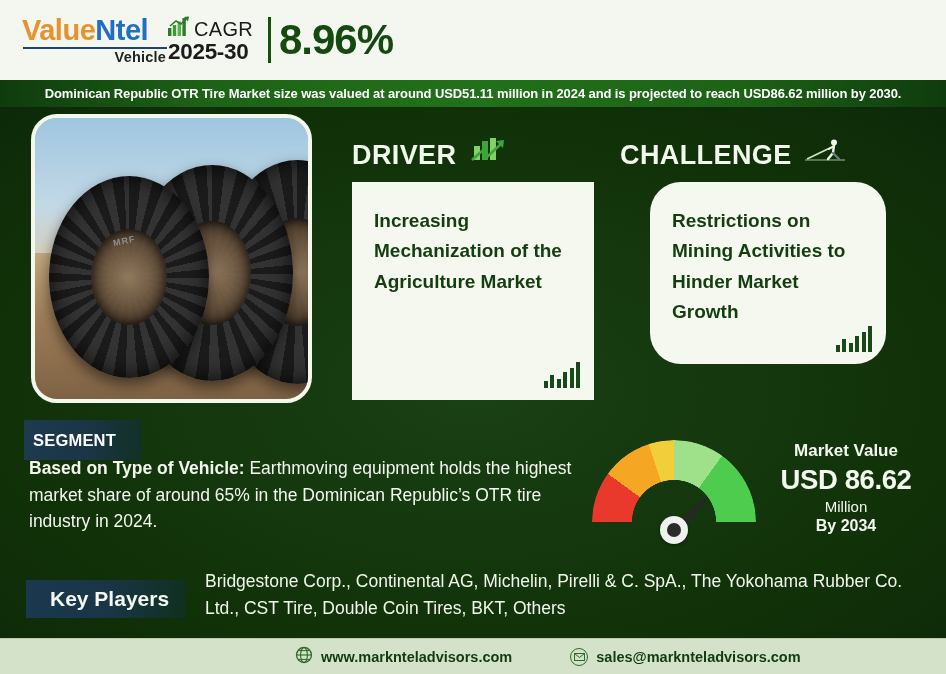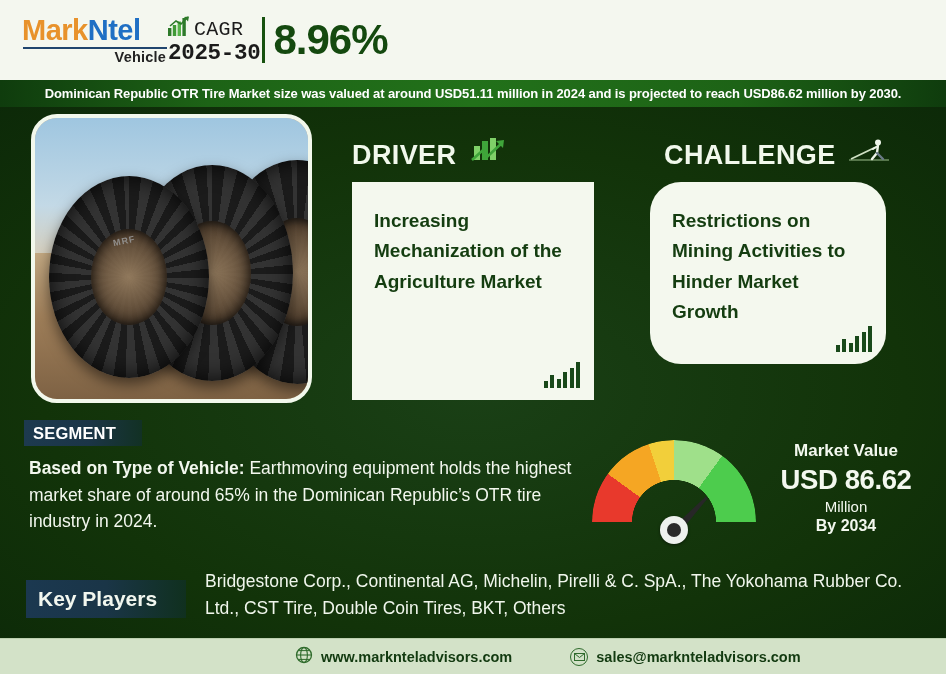--- a/index.html
+++ b/index.html
@@ -45,21 +45,21 @@
   .title {
     flex: 1 1 auto;
     padding-left: 10px; padding-right: 6px;
     font-size: 25.5px; font-weight: bold; color: #113a10;
     line-height: 1.13; letter-spacing: -0.2px;
   }
   .cagr-block {
     flex: 0 0 auto; display: flex; align-items: center;
     padding-right: 14px;
   }
-  .cagr-left { text-align: left; line-height: 1.0; padding-right: 2px; font-family: Liberation Mono, monospace; }
+  .cagr-left { text-align: left; line-height: 1.0; padding-right: 15px; }
   .cagr-top { display: flex; align-items: flex-end; gap: 4px; }
   .cagr-label { font-size: 20px; color: #1b1b1b; letter-spacing: .3px; }
   .cagr-years { font-size: 22.5px; font-weight: bold; color: #1b1b1b; letter-spacing: -0.3px; margin-top: 2px; }
   .cagr-divider { width: 3px; height: 46px; background: #17520f; margin-right: 8px; }
   .cagr-value { font-size: 42px; font-weight: bold; color: #14490f; letter-spacing: -1px; }
 
   
   .banner {
     position: absolute; left: 0; top: 80px;
     width: 946px; height: 27px;
@@ -106,41 +106,41 @@
     color: #9a9a9a; font-size: 9px; font-weight: bold; letter-spacing: 1px;
     transform: rotate(-12deg); opacity: .85;
   }
 
   
   .dc-head {
     position: absolute; display: flex; align-items: center; gap: 12px;
     color: #f1f8ec; font-size: 27px; font-weight: bold; letter-spacing: .4px;
   }
   .dc-head-driver { left: 352px; top: 137px; }
-  .dc-head-challenge { left: 664px; top: 137px; }
+  .dc-head-challenge { left: 620px; top: 137px; }
   .dc-box {
     position: absolute;
     background: #f4f8ee;
     padding: 24px 22px 10px 22px;
   }
   .dc-box-driver { left: 352px; top: 182px; width: 242px; height: 218px; }
   .dc-box-challenge { left: 650px; top: 182px; width: 236px; height: 182px; border-radius: 31px; }
   .dc-text {
     color: #143d10; font-size: 19px; font-weight: bold; line-height: 1.6;
   }
   .mini-bars {
     position: absolute; right: 14px; bottom: 12px;
     display: flex; align-items: flex-end; gap: 2.5px; height: 26px;
   }
   .mini-bars i { display: block; width: 4px; background: #19491a; }
 
   
   .seg-label {
     position: absolute; left: 24px; top: 420px;
-    width: 118px; height: 26px;
+    width: 118px; height: 40px;
     background: linear-gradient(90deg,#1d3a4f 0%, #1b3547 55%, #123124 100%);
     color: #ffffff; font-size: 16.5px; font-weight: bold;
     display: flex; align-items: center; padding-left: 9px; letter-spacing: .2px;
   }
   .seg-text {
     position: absolute; left: 29px; top: 455px; width: 548px;
     color: #f2f7ee; font-size: 17.5px; line-height: 1.52;
   }
   .seg-text b { font-weight: bold; }
 
@@ -193,21 +193,21 @@
   .mv-value { font-size: 27.5px; font-weight: bold; letter-spacing: -0.4px; margin-top: 2px; }
   .mv-unit { font-size: 15px; margin-top: 2px; }
   .mv-by { font-size: 16px; font-weight: bold; margin-top: 2px; }
 
   
   .kp-label {
     position: absolute; left: 26px; top: 580px;
     width: 160px; height: 38px;
     background: linear-gradient(90deg,#1b3850 0%, #1a3547 50%, #10301f 100%);
     color: #f2f7ef; font-size: 21px; font-weight: bold;
-    display: flex; align-items: center; padding-left: 12px;
+    display: flex; align-items: center; padding-left: 24px;
   }
   .kp-text {
     position: absolute; left: 205px; top: 568px; width: 715px;
     color: #f0f6ec; font-size: 17.5px; line-height: 1.55;
   }
 
   
   .footer {
     position: absolute; left: 0; bottom: 0; width: 946px; height: 36px;
     background: #d3e2c8;
@@ -226,21 +226,21 @@
     display: flex; align-items: center; justify-content: center;
   }
 </style>
 </head>
 <body>
 
 <div class="page">
 
   <div class="header">
     <div class="logo-wrap">
-      <div class="logo-main"><span class="logo-mark">Mark</span><span class="logo-ntel">Ntel</span></div>
+      <div class="logo-main"><span class="logo-mark">Value</span><span class="logo-ntel">Ntel</span></div>
       <div class="logo-rule"></div>
       <div class="logo-sub">Vehicle</div>
     </div>
 
 
     <div class="cagr-block">
       <div class="cagr-left">
         <div class="cagr-top">
           <span>
             <svg width="22" height="20" viewBox="0 0 22 20">

